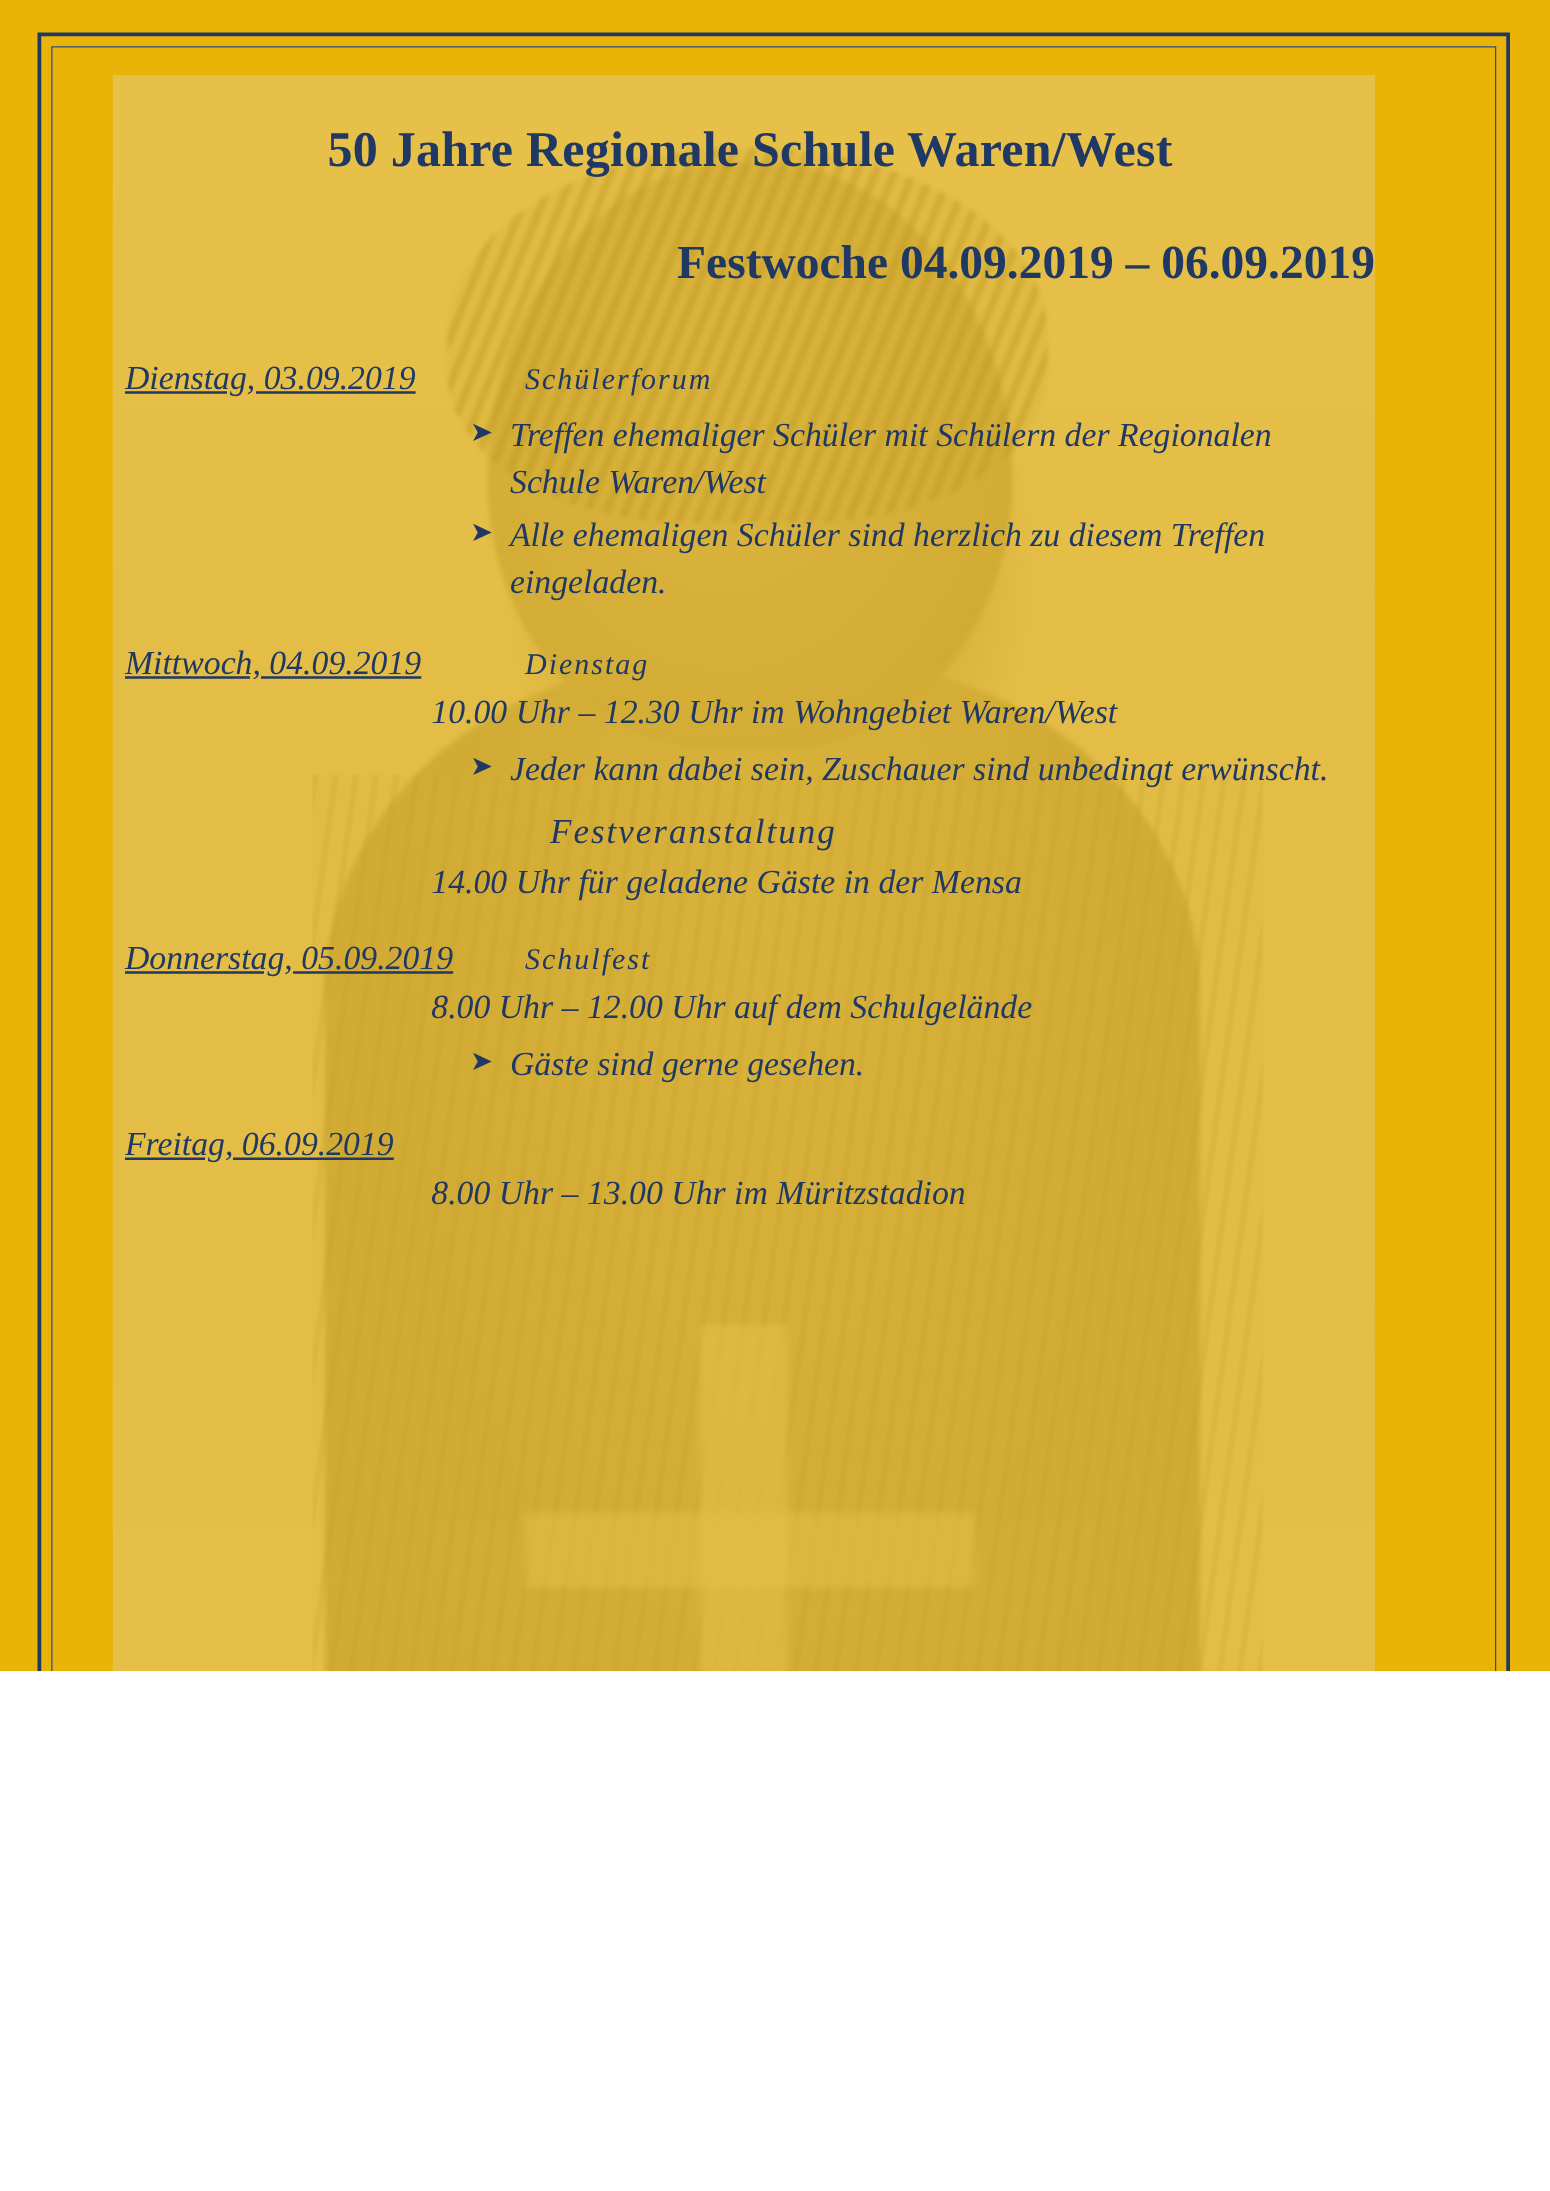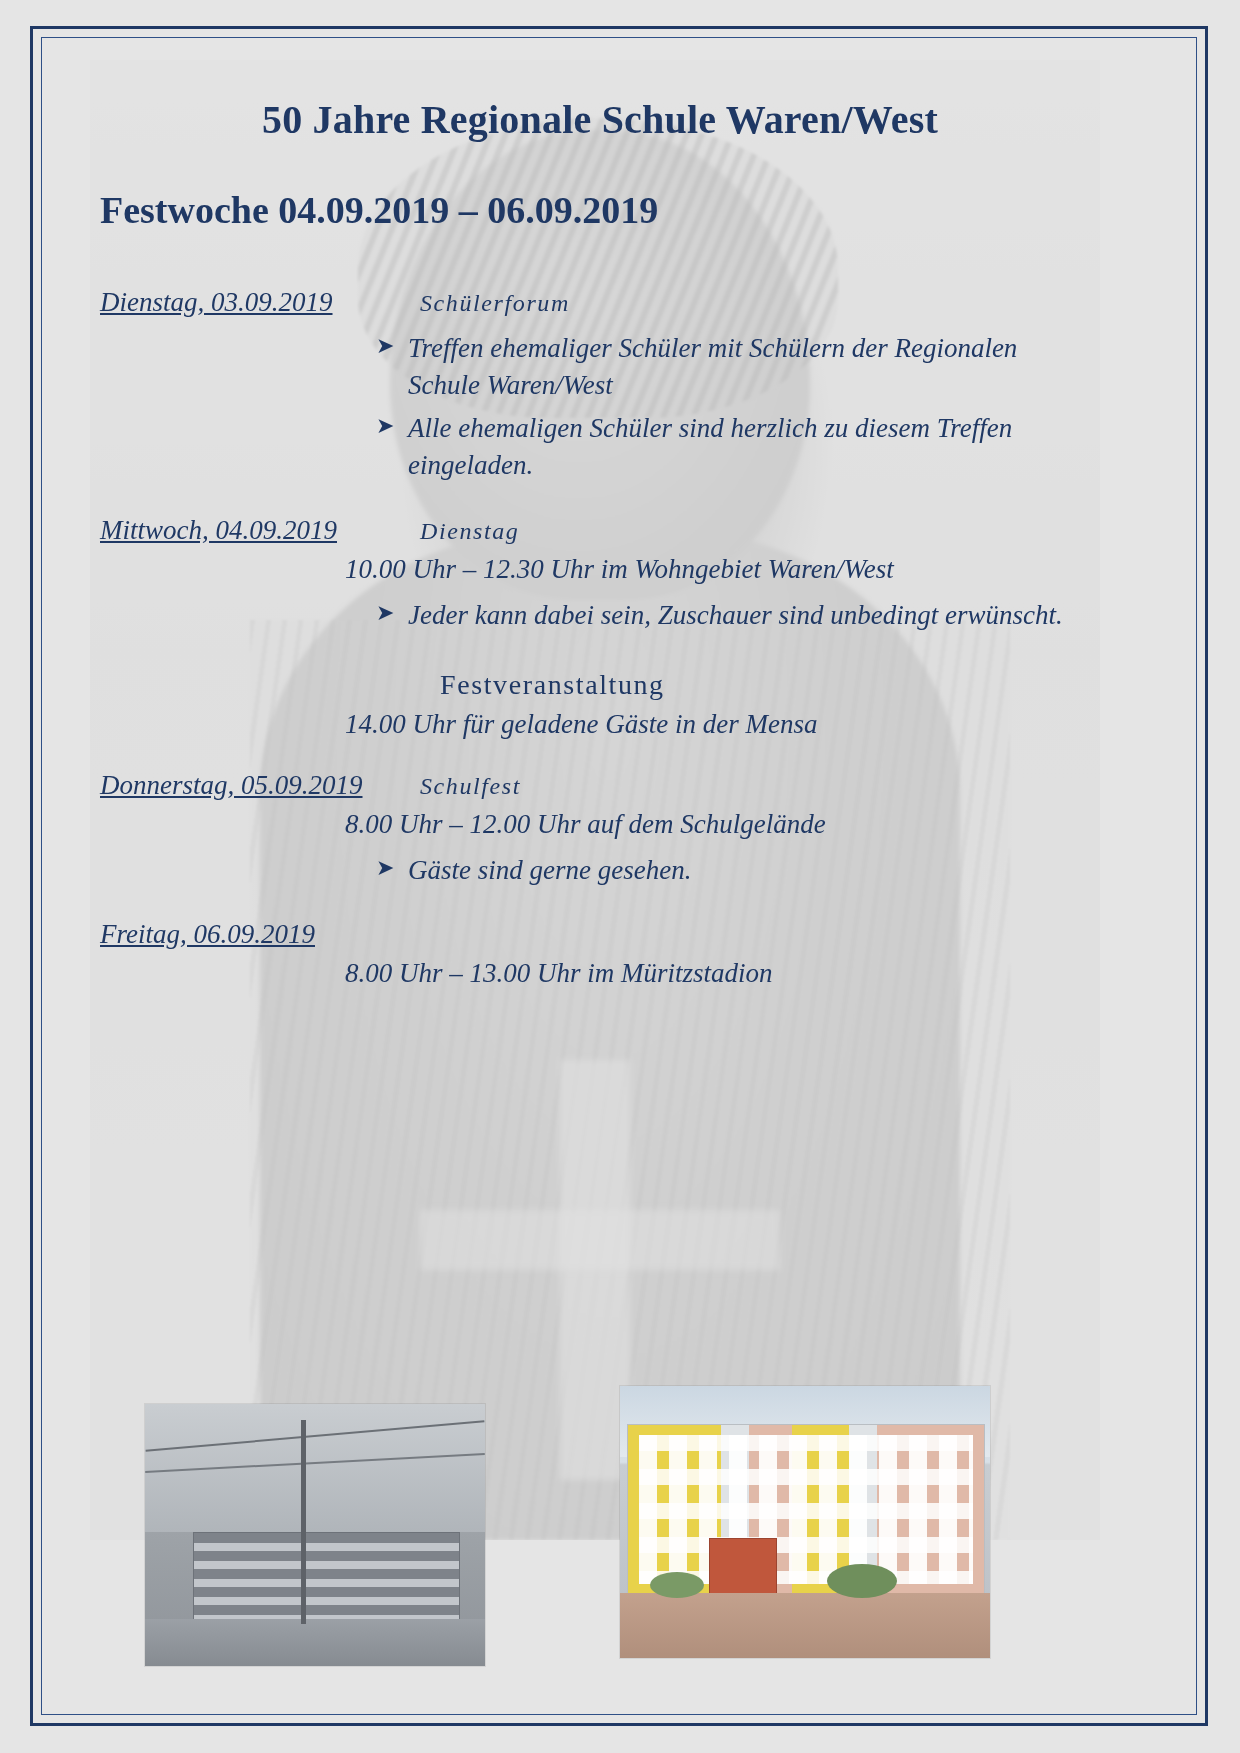--- a/index.html
+++ b/index.html
@@ -3,22 +3,22 @@
 <meta charset="utf-8">
 <style>
   html, body {
     margin: 0;
     padding: 0;
     background: #ffffff;
   }
   .page {
     position: relative;
     width: 1240px;
-    height: 1753px;
-    background: #e5e5e5;
+    height: 1337px;
+    background: #eab308;
     overflow: hidden;
     font-family: "Liberation Serif", serif;
   }
   
   .frame-outer {
     position: absolute;
     left: 30px; top: 26px;
     width: 1178px; height: 1700px;
     border: 3px solid #1f3864;
     box-sizing: border-box;
@@ -102,21 +102,21 @@
   h1.title {
     margin: 0;
     text-align: center;
     font-size: 40px;
     font-weight: bold;
     letter-spacing: 0.2px;
     line-height: 1.25;
   }
   h2.subtitle {
     margin: 42px 0 0 0;
-    text-align: left;
+    text-align: right;
     font-size: 38px;
     font-weight: bold;
     line-height: 1.25;
   }
   .schedule {
     margin-top: 52px;
   }
   .day-block {
     margin-bottom: 30px;
   }
@@ -139,22 +139,23 @@
     font-style: italic;
     letter-spacing: 1.6px;
     white-space: nowrap;
   }
   .day-time {
     margin: 8px 0 0 245px;
     font-size: 27px;
     font-style: italic;
   }
   .sub-event {
-    margin: 35px 0 0 340px;
+    margin: 16px 0 0 340px;
     font-size: 28px;
+    font-style: italic;
     letter-spacing: 1.6px;
   }
   ul.bullets {
     list-style: none;
     margin: 12px 0 0 0;
     padding: 0 0 0 272px;
   }
   ul.bullets li {
     position: relative;
     font-size: 27px;

